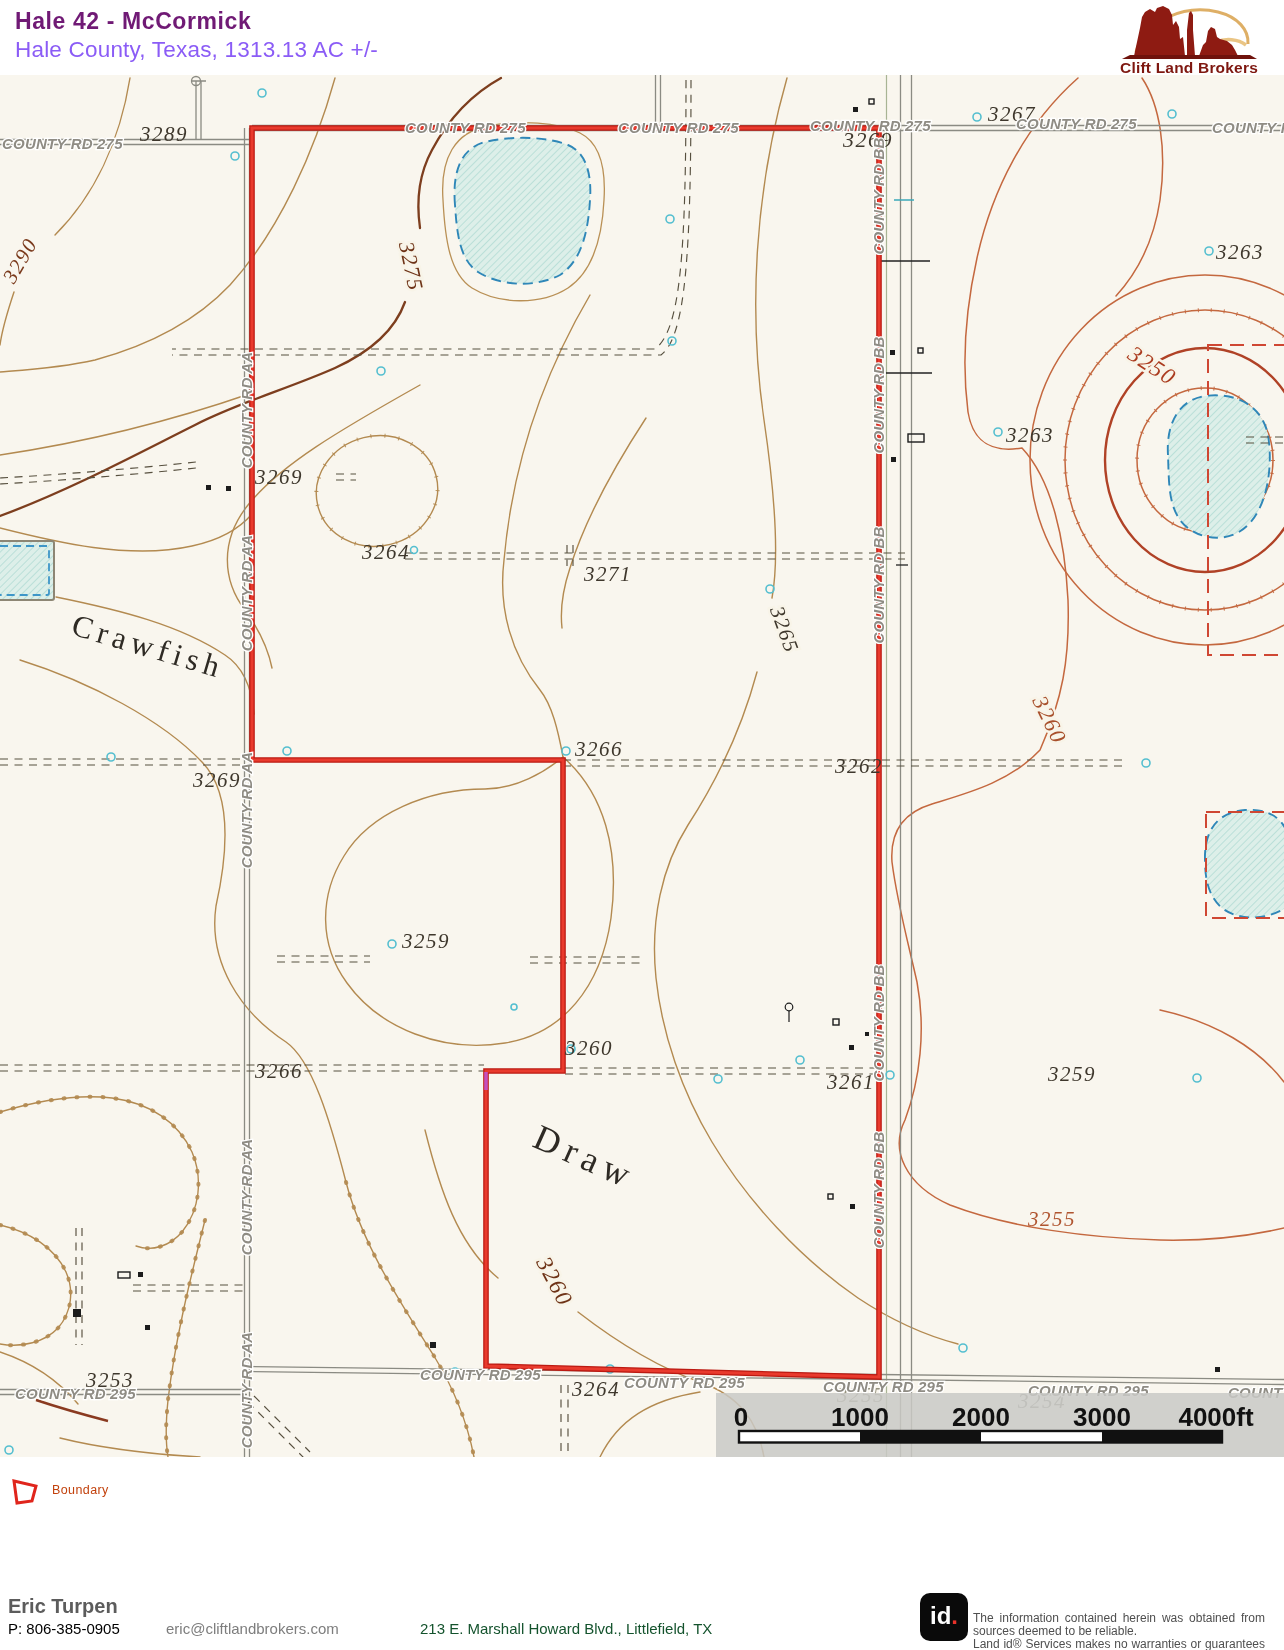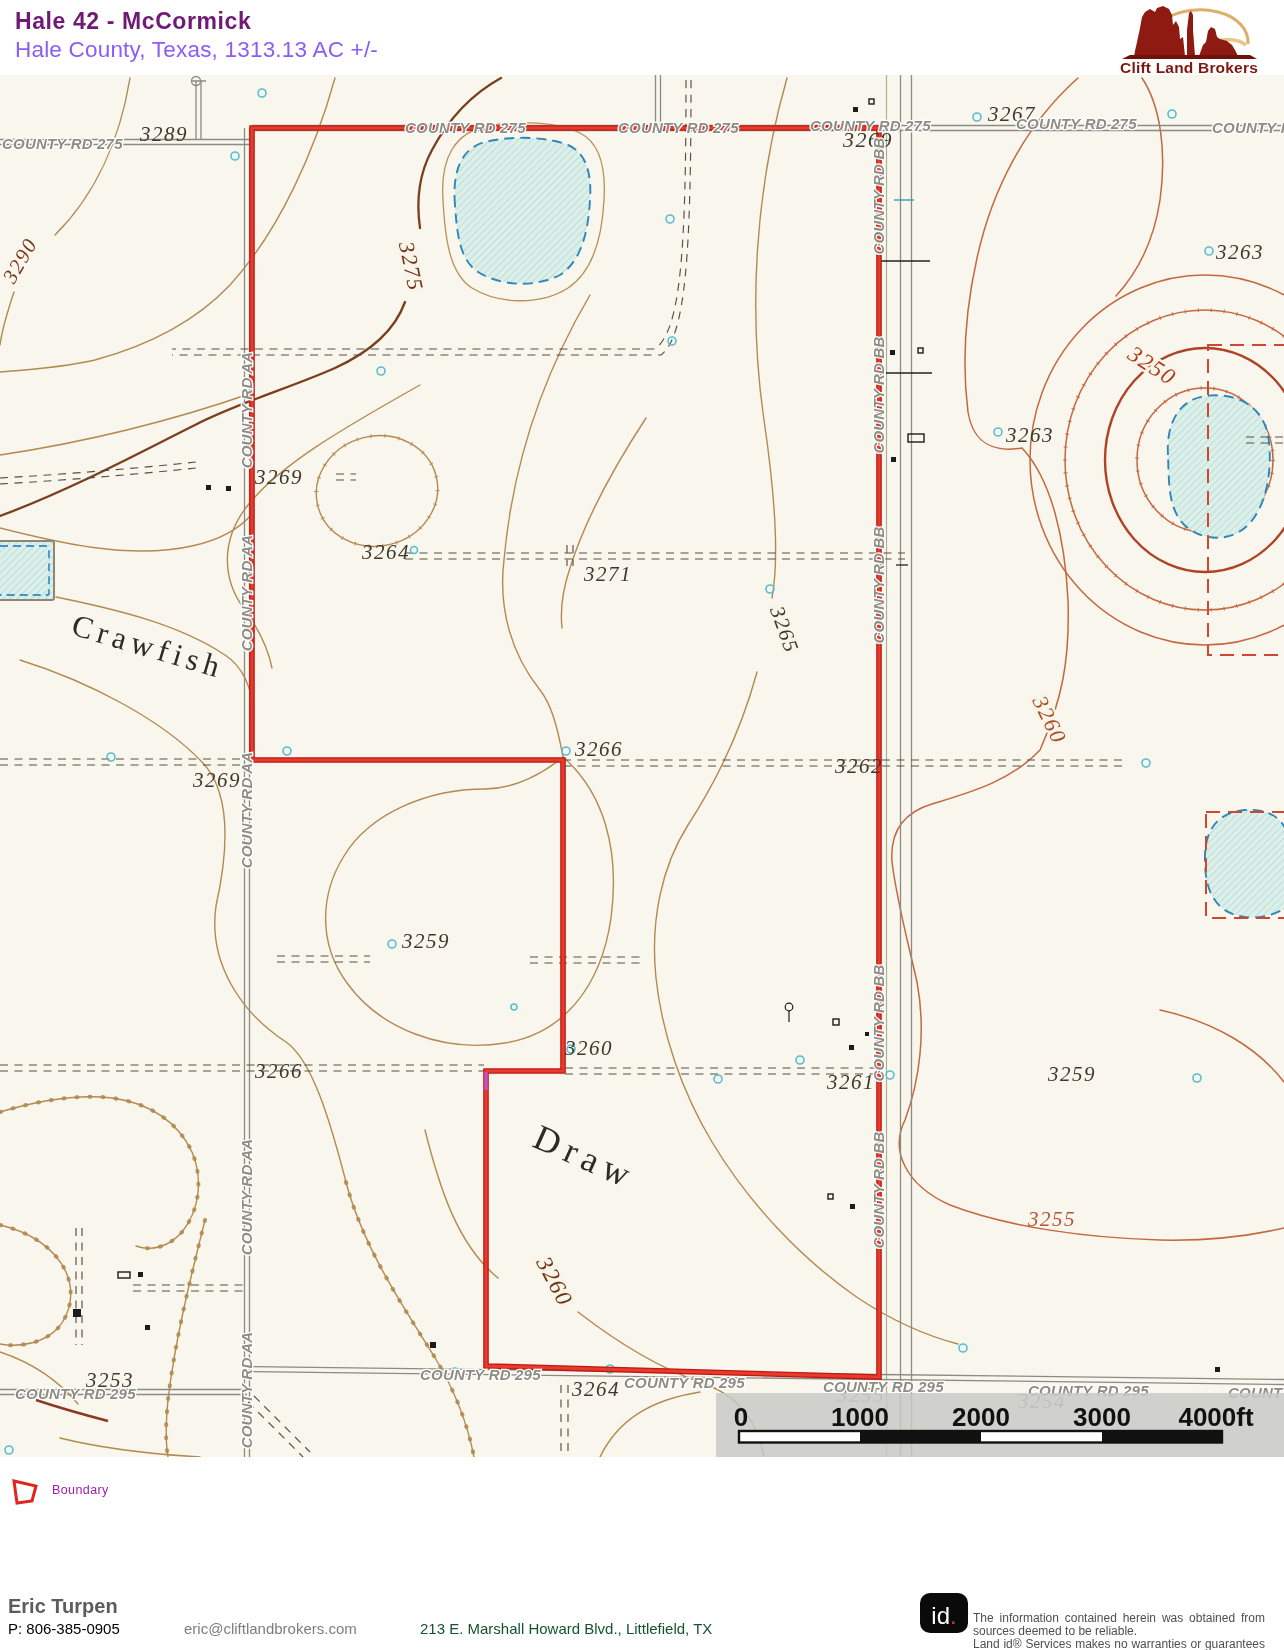--- a/index.html
+++ b/index.html
@@ -305,25 +305,25 @@
         <text x="1102" y="1426">3000</text>
         <text x="1216" y="1426">4000ft</text>
 </g>
 </g>
 </svg>
 
 <svg class="abs" style="left:8px;top:1474px" width="40" height="34" viewBox="0 0 40 34">
 <polygon points="6,7 28,12 24,27 9,29" fill="none" stroke="#e0251c" stroke-width="3"></polygon>
 </svg>
 
-<div class="abs" style="left:52px;top:1483px;font-size:12.5px;color:#a21caf;letter-spacing:0.4px">Boundary</div>
+<div class="abs" style="left:52px;top:1483px;font-size:12.5px;color:#c2410c;letter-spacing:0.4px">Boundary</div>
 
 <div class="abs" style="left:8px;top:1595px;font-size:20px;font-weight:bold;color:#5c5c5c">Eric Turpen</div>
 
 <div class="abs" style="left:8px;top:1620px;font-size:15px;color:#000000">P: 806-385-0905</div>
 
-<div class="abs" style="left:184px;top:1620px;font-size:15px;color:#7d7d7d">eric@cliftlandbrokers.com</div>
+<div class="abs" style="left:166px;top:1620px;font-size:15px;color:#7d7d7d">eric@cliftlandbrokers.com</div>
 
 <div class="abs" style="left:420px;top:1620px;font-size:15px;color:#14532d">213 E. Marshall Howard Blvd., Littlefield, TX</div>
 
-<div class="abs" style="left:920px;top:1593px;width:48px;height:40px;background:#0a0a0a;border-radius:10px;color:#fff;font-weight:normal;font-size:24px;text-align:center;line-height:46px">id<span style="color:#e8322a">.</span></div>
+<div class="abs" style="left:920px;top:1593px;width:48px;height:48px;background:#0a0a0a;border-radius:10px;color:#fff;font-weight:bold;font-size:24px;text-align:center;line-height:46px">id<span style="color:#e8322a">.</span></div>
 
 <div class="abs" style="left:973px;top:1612px;width:292px;font-size:12px;line-height:13px;color:#4f4f4f;text-align:justify">The information contained herein was obtained from sources deemed&nbsp;to&nbsp;be&nbsp;reliable.<br>Land id® Services makes no warranties or guarantees as to the completeness or accuracy thereof.</div>
 
 </body></html>

